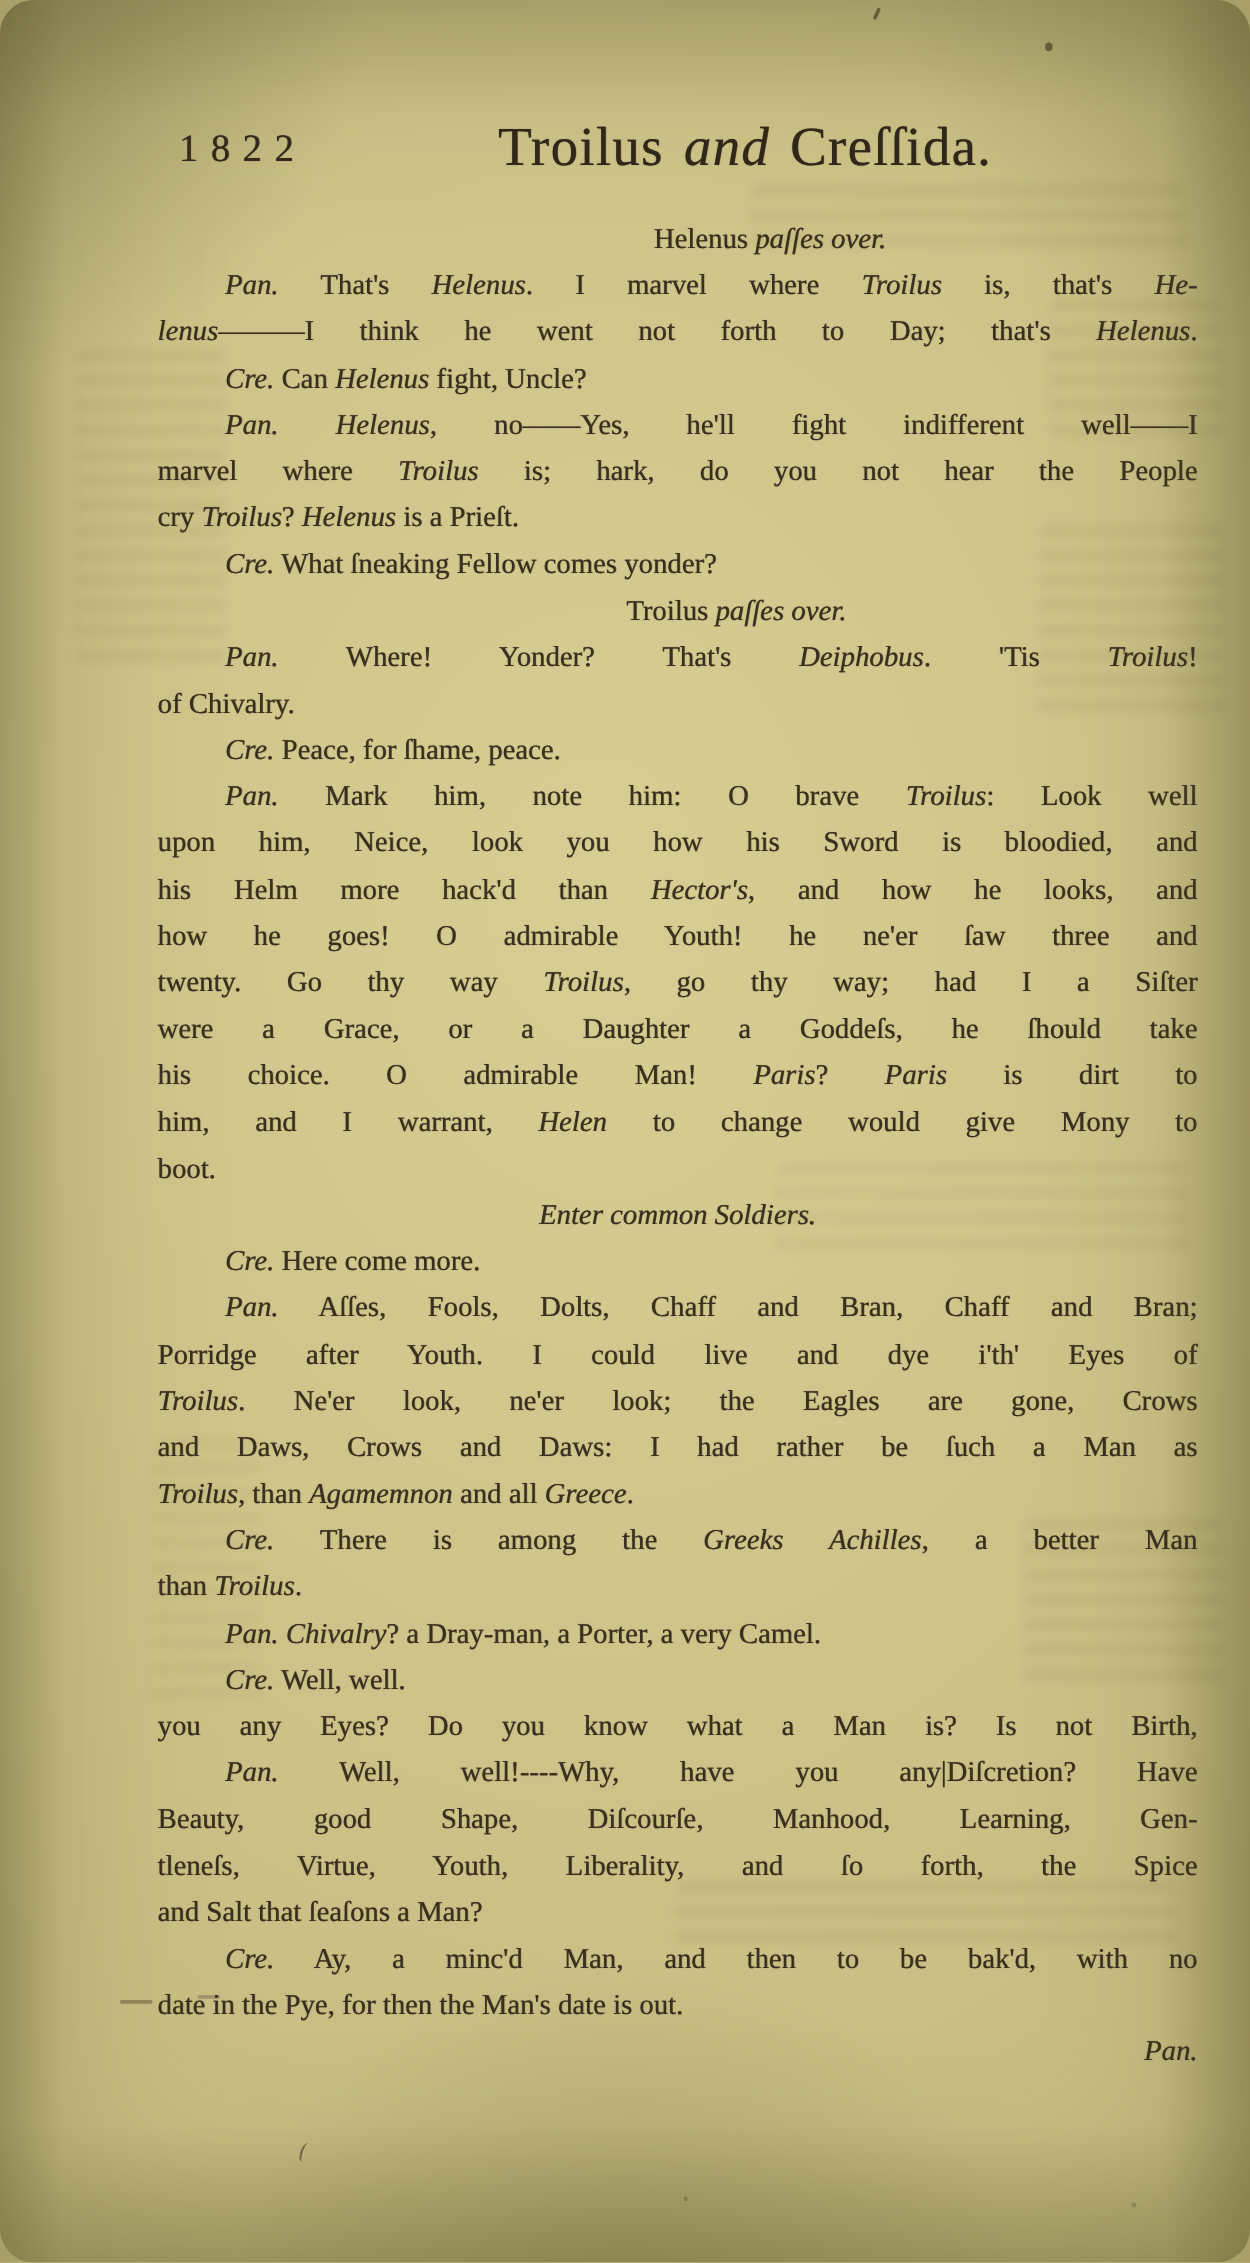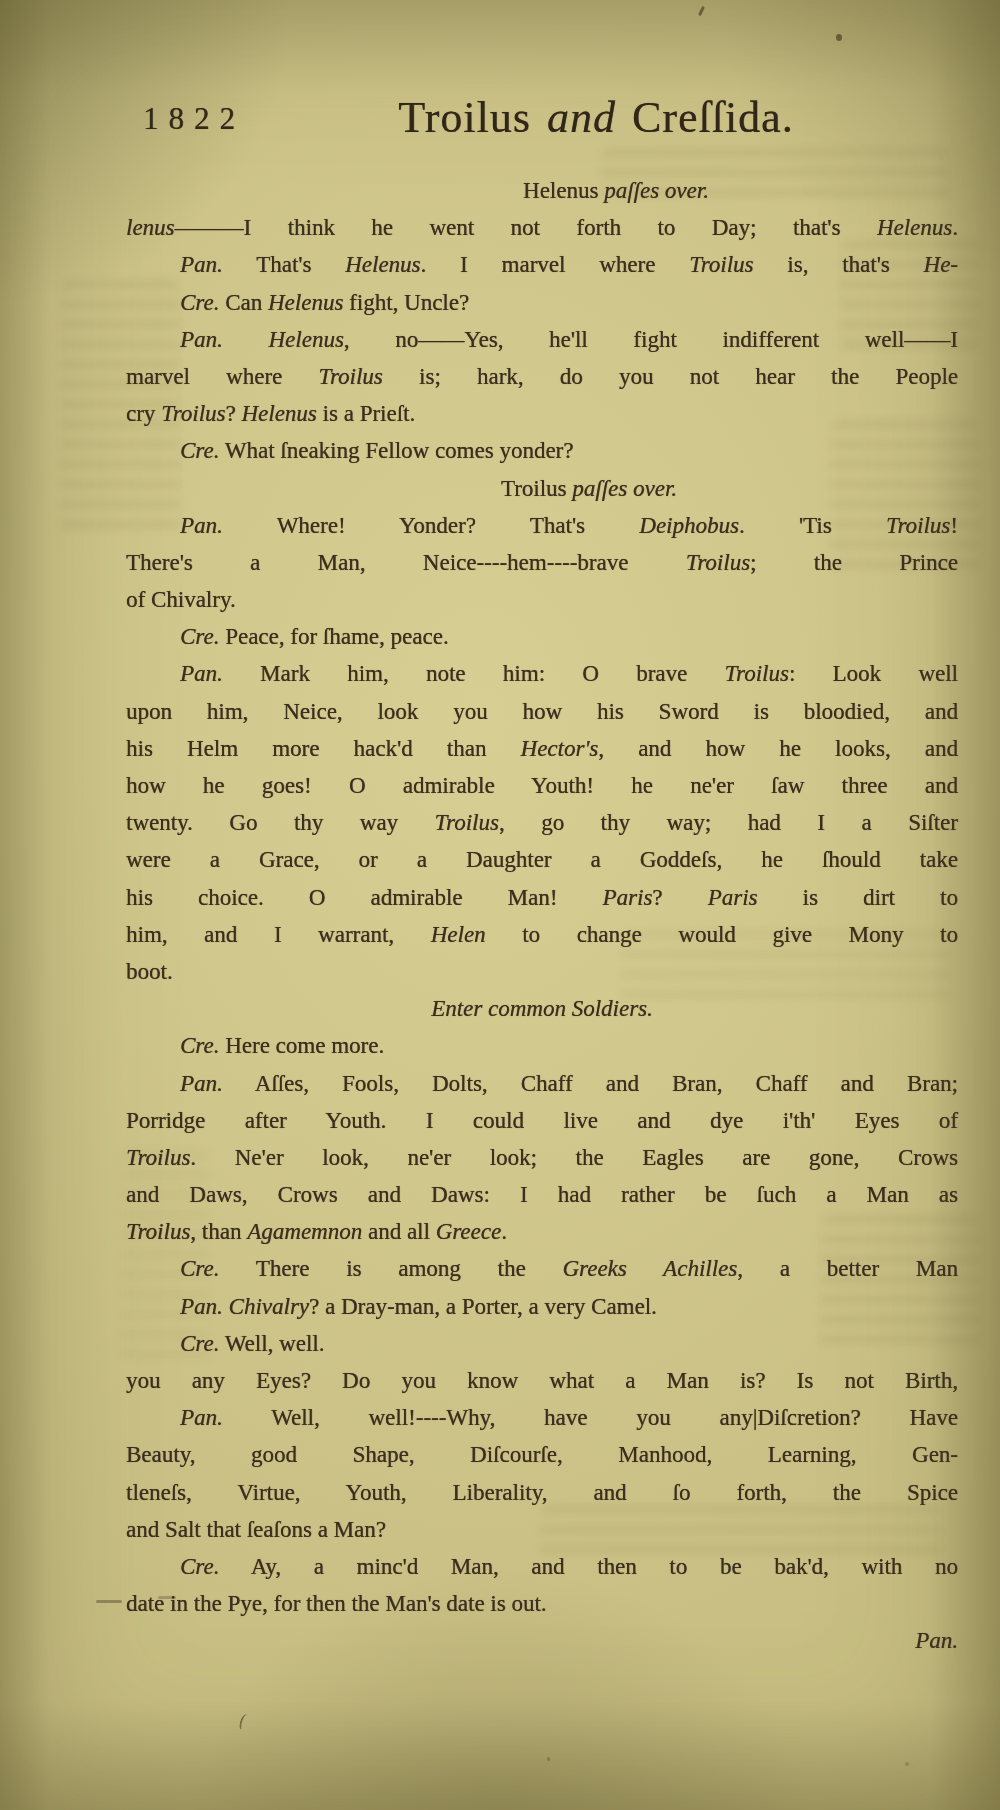--- a/index.html
+++ b/index.html
@@ -14,20 +14,21 @@
     position:relative;width:1000px;height:1810px;overflow:hidden;
     color:#3a2e1e;
     background:
       radial-gradient(42% 24% at 0% 0%, rgba(88,86,44,.40), rgba(88,86,44,0) 70%),
       radial-gradient(40% 22% at 100% 0%, rgba(96,90,46,.28), rgba(96,90,46,0) 70%),
       radial-gradient(45% 22% at 50% 102%, rgba(96,90,46,.26), rgba(96,90,46,0) 70%),
       radial-gradient(130% 95% at 48% 40%, rgba(238,230,172,.40) 0%, rgba(238,230,172,0) 60%),
       linear-gradient(90deg, rgba(110,102,52,.32) 0%, rgba(110,102,52,0) 5%, rgba(110,102,52,0) 93%, rgba(110,102,52,.38) 100%),
       linear-gradient(0deg, rgba(110,102,52,.30) 0%, rgba(110,102,52,0) 6%, rgba(110,102,52,0) 95%, rgba(110,102,52,.22) 100%),
       #c8be83;
+    border-radius: 27px;
   }
   .page::after{ 
     content:"";position:absolute;inset:0;pointer-events:none;
     box-shadow:inset 0 0 150px 18px rgba(90,83,40,.35);
   }
   
   .ink{ text-shadow:0.4px 0 0 rgba(58,46,30,.55), 0 0 1px rgba(58,46,30,.35); }
 
   .pageno{
     position:absolute;left:143px;top:101px;
@@ -81,49 +82,49 @@
   <div class="smudge" style="left:620px;top:930px;width:330px;height:80px;opacity:.45;"></div>
   <div class="smudge" style="left:820px;top:1215px;width:160px;height:140px;"></div>
   <div class="smudge" style="left:540px;top:1505px;width:400px;height:60px;"></div>
   <div class="smudge" style="left:120px;top:1150px;width:90px;height:220px;opacity:.35;"></div>
 
   <span class="pageno ink">1822</span>
   <h1 class="title ink"><span>Troilus </span><i>and</i><span> Creſſida.</span></h1>
 
   <main class="text-block ink">
       <div class="line center" style="position: relative; left: 74px;"><span>Helenus </span><i>paſſes over.</i></div>
+      <div class="line indent j"><i>Pan.</i><span> That's </span><i>Helenus</i><span>. I marvel where </span><i>Troilus</i><span> is, that's </span><i>He-</i></div>
       <div class="line j"><i>lenus</i><span>———I think he went not forth to Day; that's </span><i>Helenus</i><span>.</span></div>
-      <div class="line indent j"><i>Pan.</i><span> That's </span><i>Helenus</i><span>. I marvel where </span><i>Troilus</i><span> is, that's </span><i>He-</i></div>
       <div class="line indent"><i>Cre.</i><span> Can </span><i>Helenus</i><span> fight, Uncle?</span></div>
       <div class="line indent j"><i>Pan.</i><span> </span><i>Helenus</i><span>, no——Yes, he'll fight indifferent well——I</span></div>
       <div class="line j"><span>marvel where </span><i>Troilus</i><span> is; hark, do you not hear the People</span></div>
       <div class="line"><span>cry </span><i>Troilus</i><span>? </span><i>Helenus</i><span> is a Prieſt.</span></div>
       <div class="line indent"><i>Cre.</i><span> What ſneaking Fellow comes yonder?</span></div>
       <div class="line center" style="position: relative; left: 47px;"><span>Troilus </span><i>paſſes over.</i></div>
       <div class="line indent j"><i>Pan.</i><span> Where! Yonder? That's </span><i>Deiphobus</i><span>. 'Tis </span><i>Troilus</i><span>!</span></div>
-      <div class="line j"><span>There's a Man, Neice----hem----brave </span><i>Troilus</i><span>; the Prince</span></div>
       <div class="line"><span>of Chivalry.</span></div>
       <div class="line indent"><i>Cre.</i><span> Peace, for ſhame, peace.</span></div>
       <div class="line indent j"><i>Pan.</i><span> Mark him, note him: O brave </span><i>Troilus</i><span>: Look well</span></div>
       <div class="line j"><span>upon him, Neice, look you how his Sword is bloodied, and</span></div>
       <div class="line j"><span>his Helm more hack'd than </span><i>Hector's</i><span>, and how he looks, and</span></div>
       <div class="line j"><span>how he goes! O admirable Youth! he ne'er ſaw three and</span></div>
       <div class="line j"><span>twenty. Go thy way </span><i>Troilus</i><span>, go thy way; had I a Siſter</span></div>
       <div class="line j"><span>were a Grace, or a Daughter a Goddeſs, he ſhould take</span></div>
       <div class="line j"><span>his choice. O admirable Man! </span><i>Paris</i><span>? </span><i>Paris</i><span> is dirt to</span></div>
       <div class="line j"><span>him, and I warrant, </span><i>Helen</i><span> to change would give Mony to</span></div>
       <div class="line"><span>boot.</span></div>
       <div class="line center"><i>Enter common Soldiers.</i></div>
       <div class="line indent"><i>Cre.</i><span> Here come more.</span></div>
       <div class="line indent j"><i>Pan.</i><span> Aſſes, Fools, Dolts, Chaff and Bran, Chaff and Bran;</span></div>
       <div class="line j"><span>Porridge after Youth. I could live and dye i'th' Eyes of</span></div>
       <div class="line j"><i>Troilus</i><span>. Ne'er look, ne'er look; the Eagles are gone, Crows</span></div>
       <div class="line j"><span>and Daws, Crows and Daws: I had rather be ſuch a Man as</span></div>
       <div class="line"><i>Troilus</i><span>, than </span><i>Agamemnon</i><span> and all </span><i>Greece</i><span>.</span></div>
       <div class="line indent j"><i>Cre.</i><span> There is among the </span><i>Greeks Achilles</i><span>, a better Man</span></div>
+      <div class="line"><span>than </span><i>Troilus</i><span>.</span></div>
       <div class="line indent"><i>Pan.</i><span> </span><i>Chivalry</i><span>? a Dray-man, a Porter, a very Camel.</span></div>
       <div class="line indent"><i>Cre.</i><span> Well, well.</span></div>
       <div class="line j"><span>you any Eyes? Do you know what a Man is? Is not Birth,</span></div>
       <div class="line indent j"><i>Pan.</i><span> Well, well!----Why, have you any|Diſcretion? Have</span></div>
       <div class="line j"><span>Beauty, good Shape, Diſcourſe, Manhood, Learning, Gen-</span></div>
       <div class="line j"><span>tleneſs, Virtue, Youth, Liberality, and ſo forth, the Spice</span></div>
       <div class="line"><span>and Salt that ſeaſons a Man?</span></div>
       <div class="line indent j"><i>Cre.</i><span> Ay, a minc'd Man, and then to be bak'd, with no</span></div>
       <div class="line"><span>date in the Pye, for then the Man's date is out.</span></div>
       <div class="line right"><i>Pan.</i></div>

